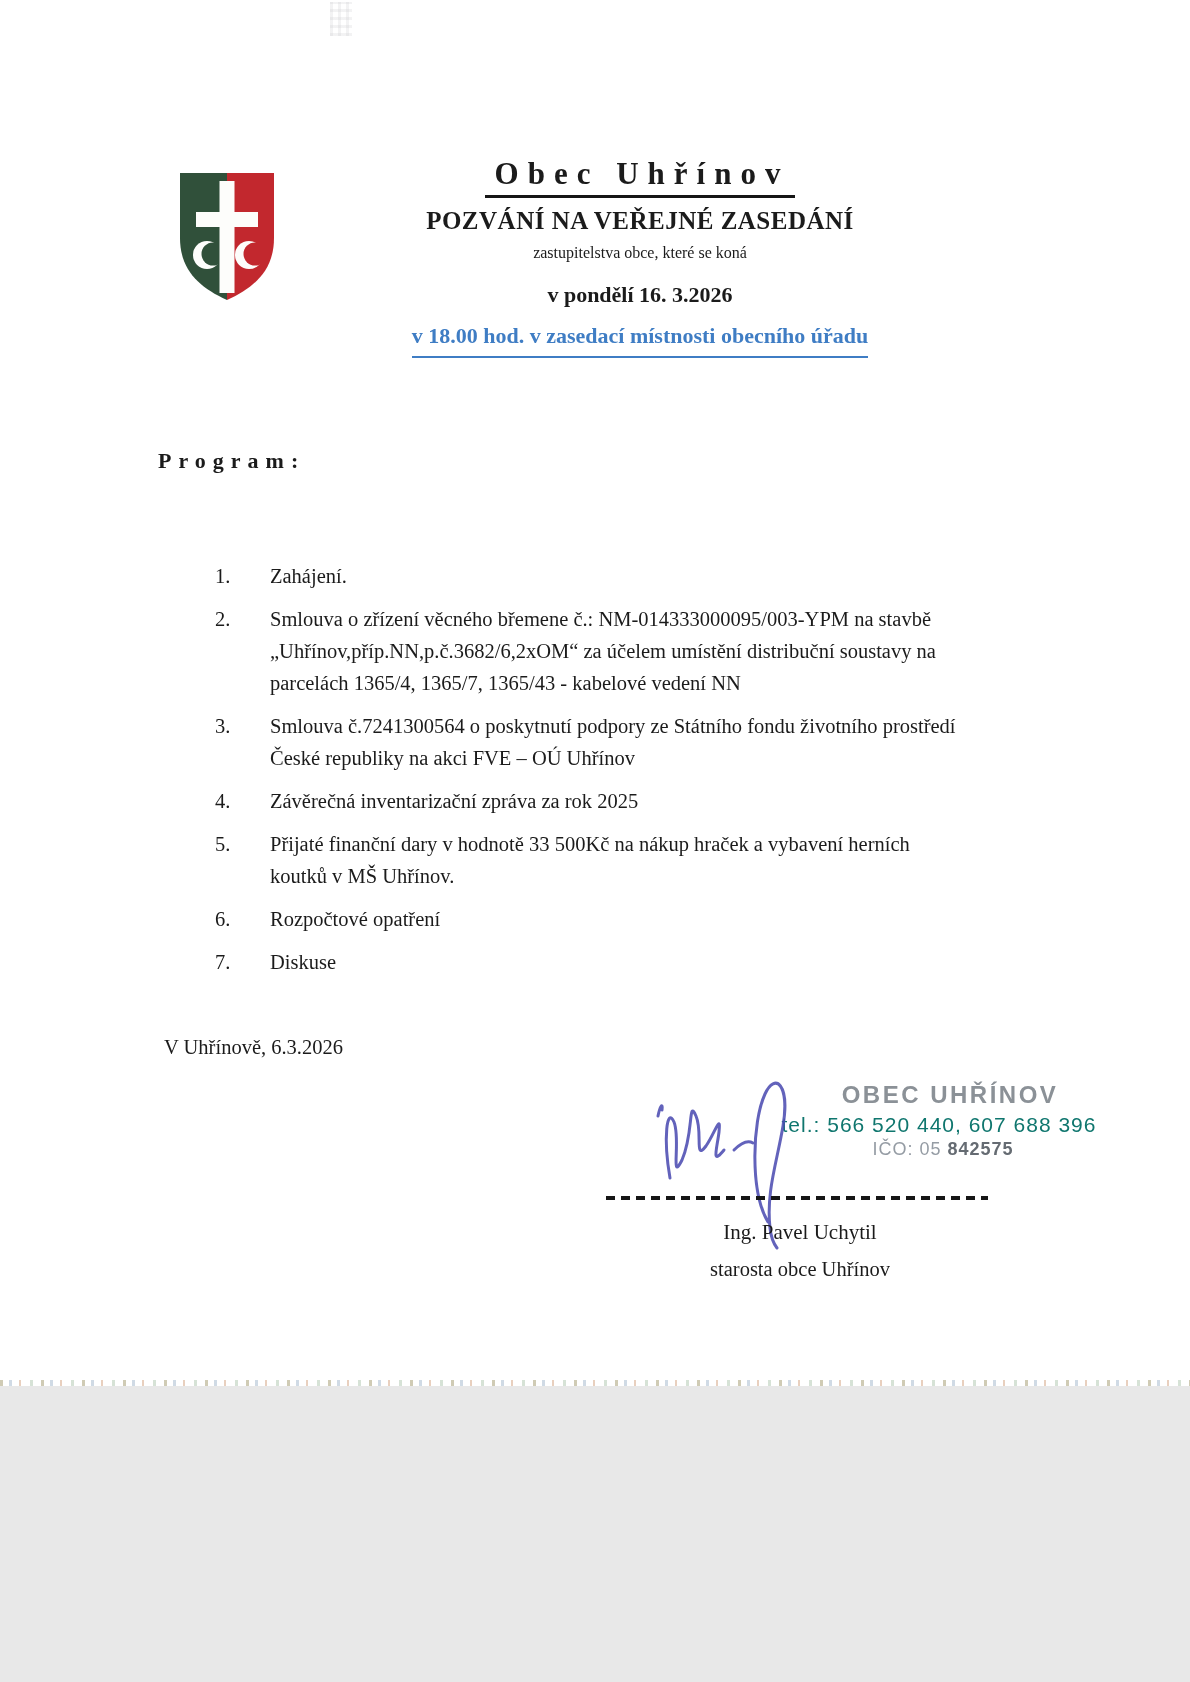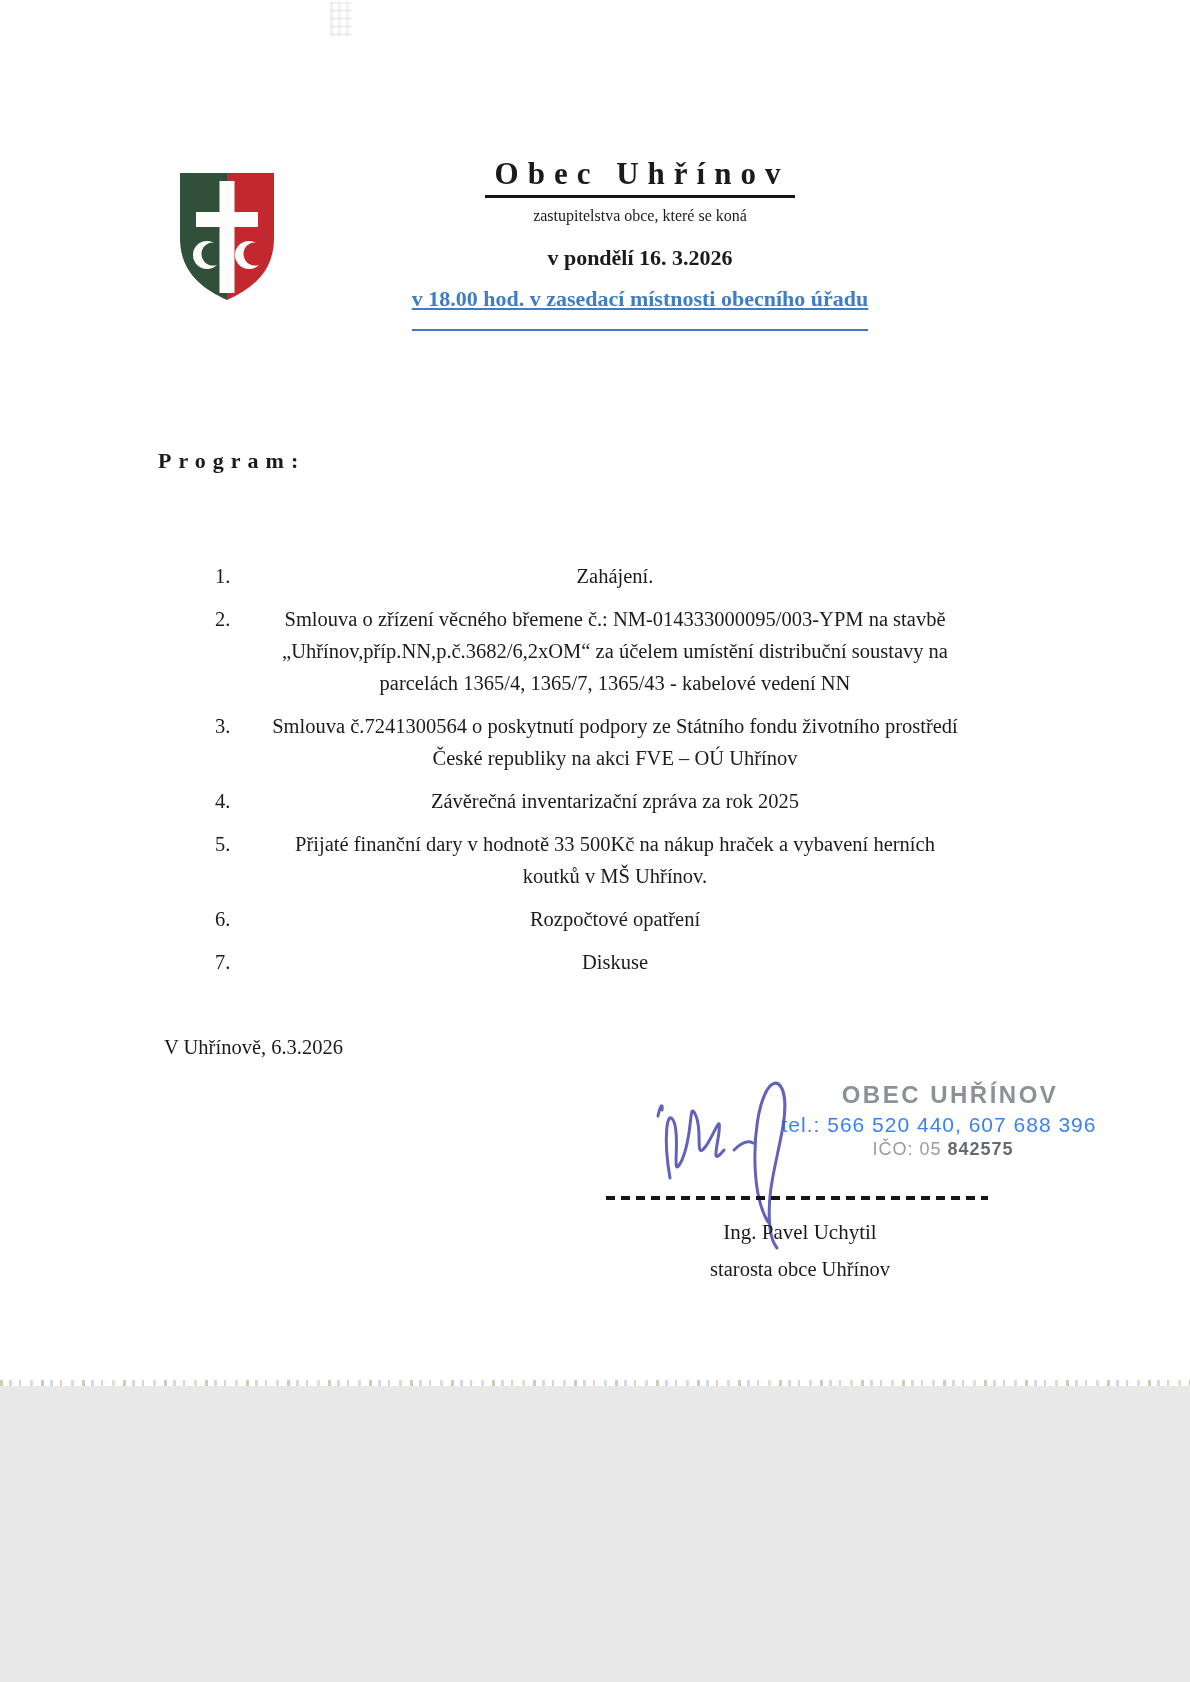--- a/index.html
+++ b/index.html
@@ -40,43 +40,43 @@
     font-size:31px;font-weight:bold;letter-spacing:9px;
     border-bottom:3px solid #161616;padding:0 6px 3px 10px;
   }
   .doc-title{margin-top:9px;font-size:25px;font-weight:bold;letter-spacing:.5px;}
   .doc-subtitle{margin-top:9px;font-size:16px;}
   .doc-date{margin-top:20px;font-size:22px;font-weight:bold;}
   .doc-link{
     margin-top:15px;font-size:22px;font-weight:bold;
     color:#3f7dc4;
   }
-  .doc-link span{border-bottom:2.5px solid #3f7dc4;padding-bottom:18px;text-decoration:underline;}
+  .doc-link span{border-bottom:2.5px solid #3f7dc4;padding-bottom:8px;}
 
   
   .program-heading{
     position:absolute;left:158px;top:448px;
     font-size:22px;font-weight:bold;letter-spacing:7px;
   }
   .program-list{position:absolute;left:215px;top:560px;width:745px;}
   .program-item{display:flex;margin-bottom:11px;font-size:20.5px;line-height:32px;}
   .program-item .num{width:55px;flex:0 0 55px;}
-  .program-item .txt{flex:1;text-align:center;}
+  .program-item .txt{flex:1;}
 
   
   .place-date{position:absolute;left:164px;top:1036px;font-size:20.5px;}
 
   .stamp{
     position:absolute;left:750px;top:1079px;width:400px;text-align:center;
     font-family:"Liberation Sans","DejaVu Sans",sans-serif;
     line-height:1.32;
   }
   .stamp-line1{font-size:24px;font-weight:bold;letter-spacing:2.5px;color:#8b9197;}
   .stamp-line2{font-size:21px;letter-spacing:2px;color:#a2aab3;}
-  .stamp-line3{font-size:21px;letter-spacing:1px;color:#3b82f6;margin-left:-22px;}
+  .stamp-line3{font-size:21px;letter-spacing:1px;color:#0f766e;margin-left:-22px;}
   .stamp-line4{font-size:18px;letter-spacing:1px;color:#959ca4;margin-left:-14px;}
   .stamp-line4 .ico-num{color:#656b72;font-weight:bold;}
 
   .signature{position:absolute;left:642px;top:1046px;width:210px;height:205px;overflow:visible;}
 
   .sig-line{
     position:absolute;left:606px;top:1196px;width:382px;height:3.5px;
     background:repeating-linear-gradient(90deg,#161616 0 9px,transparent 9px 15px);
   }
   .signer-name{position:absolute;left:640px;top:1220px;width:320px;text-align:center;font-size:21px;}
@@ -112,20 +112,21 @@
 
       <circle cx="31" cy="85" r="14" fill="#fdfdfb" mask="url(#cresL)"></circle>
       <circle cx="73" cy="85" r="14" fill="#fdfdfb" mask="url(#cresR)"></circle>
     </g>
   </svg>
 
   <div class="header">
     <div>
       <span class="org-name">Obec Uhřínov</span>
     </div>
+    <div class="doc-title">POZVÁNÍ NA VEŘEJNÉ ZASEDÁNÍ</div>
     <div class="doc-subtitle">zastupitelstva obce, které se koná</div>
     <div class="doc-date">v pondělí 16. 3.2026</div>
     <div class="doc-link">
       <span>v 18.00 hod. v zasedací místnosti obecního úřadu</span>
     </div>
   </div>
 
   <div class="program-heading">Program:</div>
 
   <div class="program-list">

